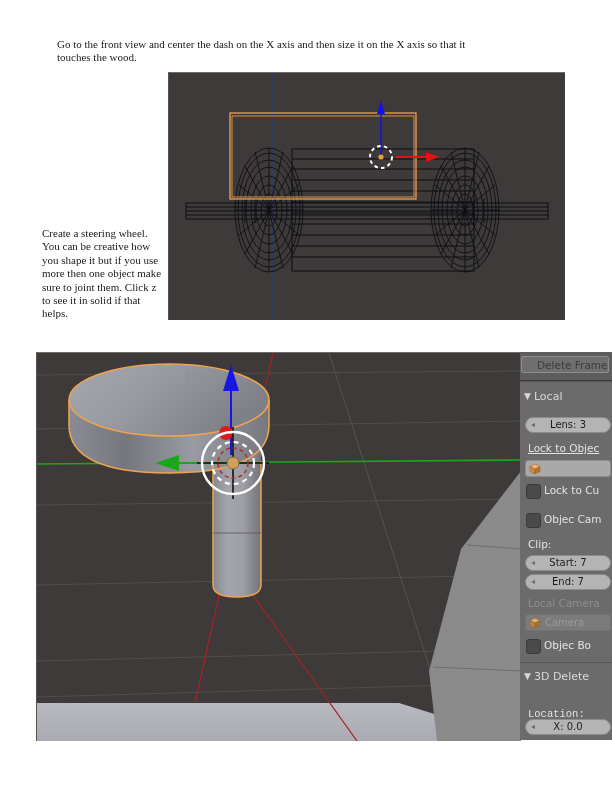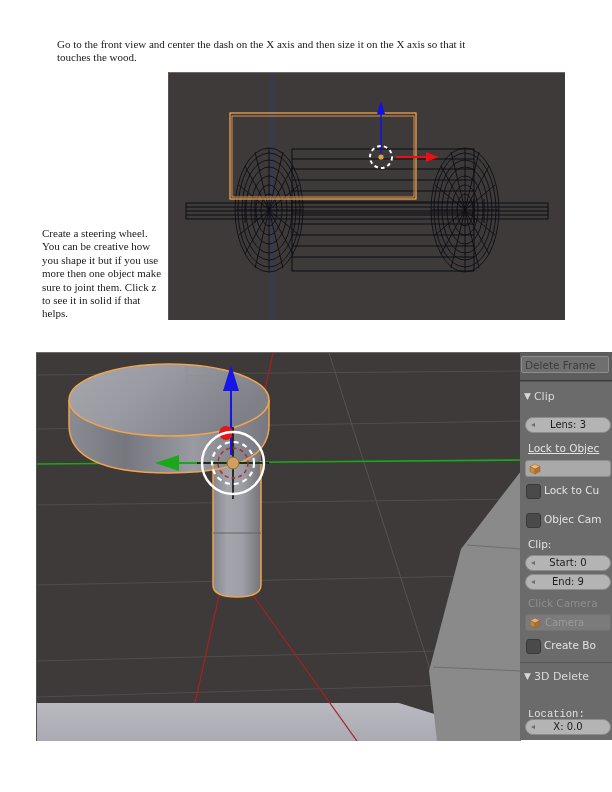--- a/index.html
+++ b/index.html
@@ -84,21 +84,21 @@
   .btn-flat {
     position: absolute;
     left: 1px; top: 4px;
     width: 88px; height: 17px;
     background: #6f6f6f;
     border: 1px solid #8d8d8d;
     border-radius: 2px;
     color: #3c3c3c;
     font-size: 10.5px;
     line-height: 17px;
-    padding-left: 3px;
+    padding-left: 15px;
     box-sizing: border-box;
     white-space: nowrap;
     overflow: hidden;
   }
   .panel-header {
     position: absolute;
     left: 4px;
     color: #d8d8d8;
     font-size: 11px;
     white-space: nowrap;
@@ -376,21 +376,21 @@
 
 <div id="sidebar">
 
   <div id="sidebar-topstrip"></div>
 
   <div class="btn-flat">Delete Frame</div>
 
   <div class="panel-sep" style="top:29px;"></div>
 
   <div class="panel-header" style="top:38px;">
-    <span class="tri">▼</span><span>Clip</span>
+    <span class="tri">▼</span><span>Local</span>
   </div>
 
   <div class="num-field" style="top:65px;">
     <span class="arrow-l">◂</span>
     <span>Lens: 3</span>
   </div>
 
   <div class="sb-label" style="top:90px;text-decoration:underline;">Lock to Objec</div>
 
   <div class="id-field" style="top:108px;">
@@ -405,41 +405,41 @@
   <div class="cbox" style="top:132px;"></div>
   <div class="cbox-label" style="top:132px;">Lock to Cu</div>
 
   <div class="cbox" style="top:161px;"></div>
   <div class="cbox-label" style="top:161px;">Objec Cam</div>
 
   <div class="sb-label" style="top:186px;text-align:right;">Clip:</div>
 
   <div class="num-field" style="top:203px;">
     <span class="arrow-l">◂</span>
-    <span>Start: 0</span>
+    <span>Start: 7</span>
   </div>
 
   <div class="num-field" style="top:222px;">
     <span class="arrow-l">◂</span>
-    <span>End: 9</span>
-  </div>
-
-  <div class="sb-label dim" style="top:245px;">Click Camera</div>
+    <span>End: 7</span>
+  </div>
+
+  <div class="sb-label dim" style="top:245px;">Local Camera</div>
 
   <div class="id-field ghost" style="top:262px;">
     <svg class="cube-ico" viewBox="0 0 12 12">
       <polygon points="6,1 11,3.6 6,6.2 1,3.6" fill="#e0ae78" stroke="#8a6434" stroke-width="0.6"></polygon>
       <polygon points="1,3.6 6,6.2 6,11 1,8.4" fill="#c08448" stroke="#8a6434" stroke-width="0.6"></polygon>
       <polygon points="11,3.6 6,6.2 6,11 11,8.4" fill="#a86e38" stroke="#8a6434" stroke-width="0.6"></polygon>
     </svg>
     <span class="idtext">Camera</span>
   </div>
 
   <div class="cbox" style="top:287px;"></div>
-  <div class="cbox-label" style="top:287px;">Create Bo</div>
+  <div class="cbox-label" style="top:287px;">Objec Bo</div>
 
   <div class="panel-sep" style="top:310px;"></div>
 
   <div class="panel-header" style="top:318px;">
     <span class="tri">▼</span><span>3D Delete</span>
   </div>
 
   <div class="sb-label" style="top:356px;font-family:Liberation Mono, monospace;">Location:</div>
 
   <div class="num-field" style="top:367px;">

